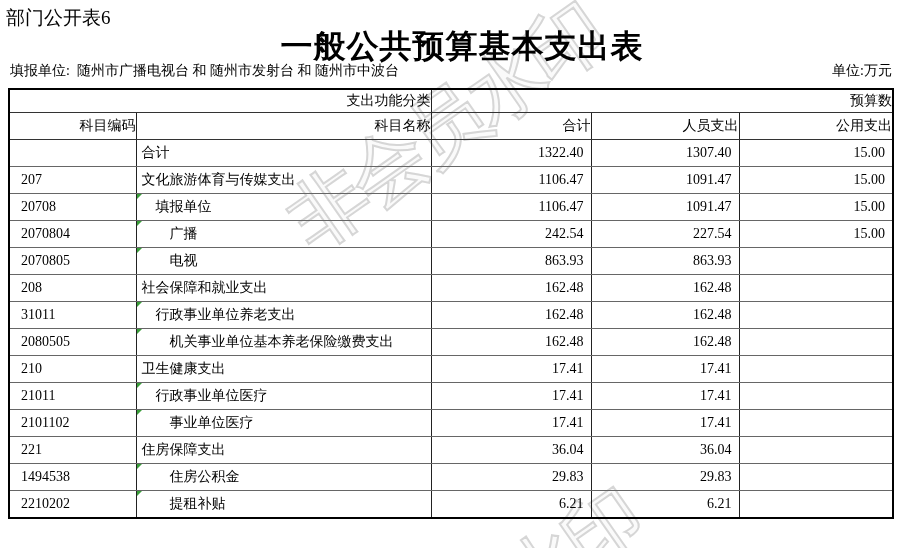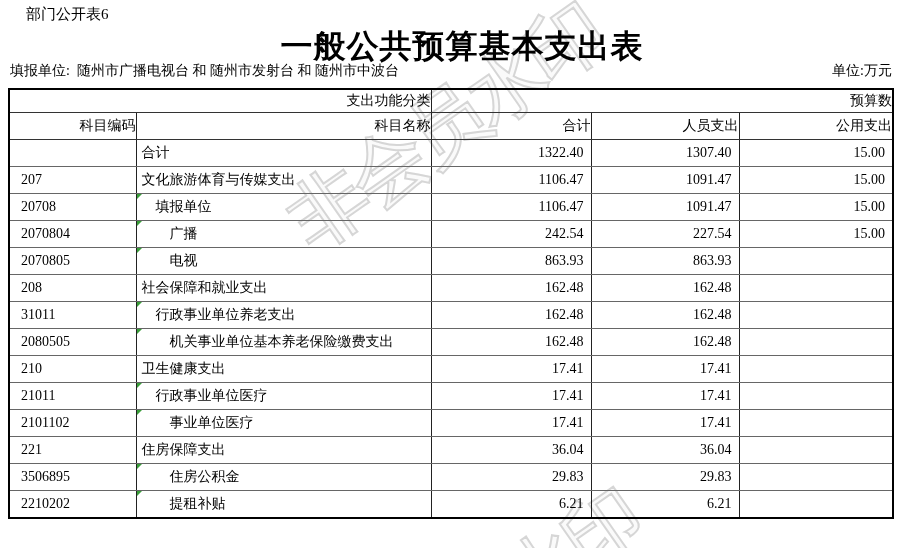--- a/index.html
+++ b/index.html
@@ -15,21 +15,21 @@
     font-size:78px;line-height:1;white-space:nowrap;letter-spacing:-6px;
     color:rgba(0,0,0,0.02);
     -webkit-text-stroke:2px #d6d6d6;
     transform:rotate(-35deg);
     pointer-events:none;
   }
   .wm1{left:265px;top:88px;}
   .wm2{left:303px;top:574px;}
   
   .layer{position:relative;z-index:1;}
-  .doc-label{position:absolute;left:26px;top:5px;font-size:15px;text-align:center;}
+  .doc-label{position:absolute;left:6px;top:5px;font-size:19px;text-align:center;}
   .title{position:absolute;left:12px;top:25px;width:100%;text-align:center;
          font-size:32px;font-weight:bold;letter-spacing:1px;}
   .info-row{position:absolute;left:10px;top:62px;width:882px;font-size:14px;
             display:flex;justify-content:space-between;align-items:flex-end;}
   .unit{font-size:14px;}
   
   table{
     position:absolute;left:8px;top:88px;width:884px;
     border-collapse:collapse;table-layout:fixed;
     font-size:14px;background:transparent;
@@ -173,21 +173,21 @@
         <td class="num"></td>
       </tr>
       <tr>
         <td class="code">221</td>
         <td class="name">住房保障支出</td>
         <td class="num">36.04</td>
         <td class="num">36.04</td>
         <td class="num"></td>
       </tr>
       <tr>
-        <td class="code">3506895</td>
+        <td class="code">1494538</td>
         <td class="name mk">　　住房公积金</td>
         <td class="num">29.83</td>
         <td class="num">29.83</td>
         <td class="num"></td>
       </tr>
       <tr>
         <td class="code">2210202</td>
         <td class="name mk">　　提租补贴</td>
         <td class="num">6.21</td>
         <td class="num">6.21</td>

